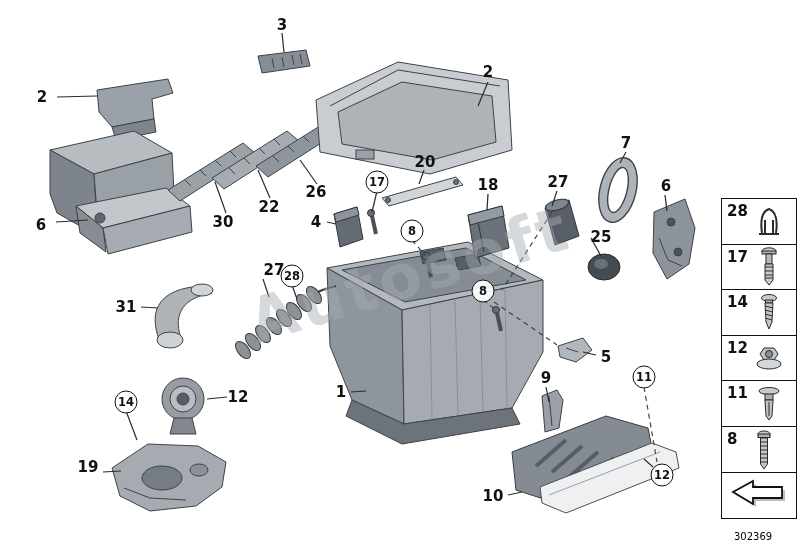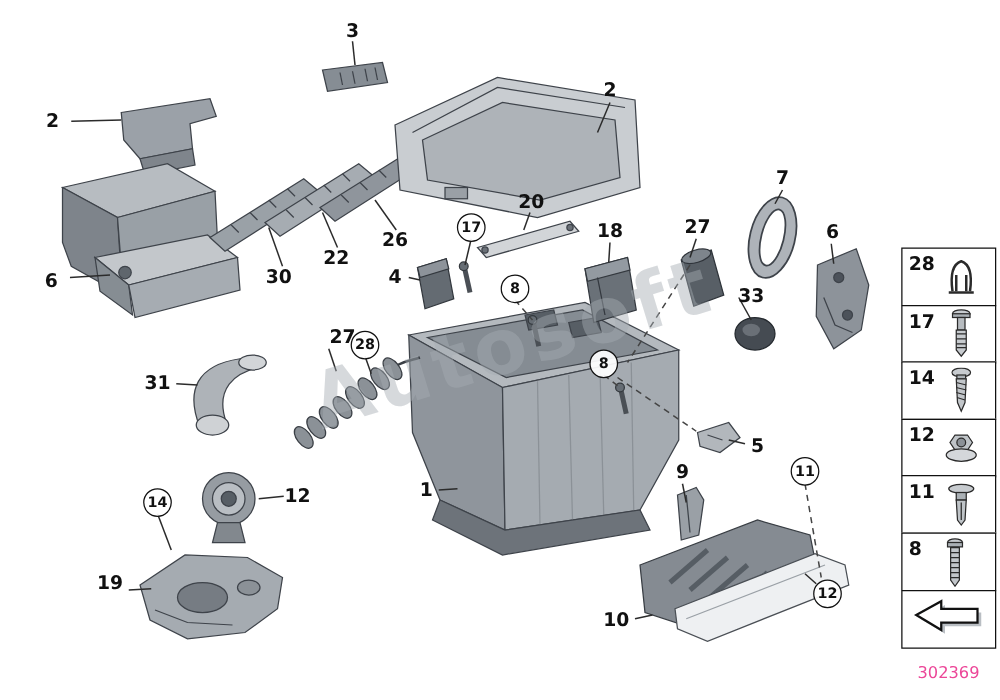--- a/index.html
+++ b/index.html
@@ -14,21 +14,21 @@
   .callout.circled{width:21px;height:21px;border:1.6px solid #111;border-radius:50%;
            background:rgba(255,255,255,.92);display:flex;align-items:center;justify-content:center;
            font-size:11.5px;}
   .sidebar{position:absolute;left:721px;top:198px;width:76px;z-index:4;}
   .legend-box{box-sizing:border-box;height:47px;border:1.4px solid #111;background:#fff;
            display:flex;align-items:center;padding:3px 5px;margin-top:-1.4px;}
   .legend-box:first-child{margin-top:0;}
   .legend-num{font-size:15px;font-weight:bold;align-self:flex-start;color:#111;}
   .legend-icon{flex:1;display:flex;align-items:center;justify-content:center;}
   .arrow-box{justify-content:center;}
-  .diagram-number{position:absolute;left:734px;top:531px;font-size:13px;color:#ec4899;z-index:4;}
+  .diagram-number{position:absolute;left:734px;top:531px;font-size:10px;color:#000000;z-index:4;}
 </style>
 </head>
 <body>
 
 <div class="stage">
 
   <svg class="art" width="800" height="560" viewBox="0 0 800 560">
 
     <g stroke="#3e434a" stroke-width="1">
       <polygon points="258,56 306,50 310,66 262,73" fill="#868d94"></polygon>
@@ -254,21 +254,21 @@
   <div class="callout" style="left:41px;top:225px">6</div>
   <div class="callout" style="left:42px;top:97px">2</div>
   <div class="callout circled" style="left:377px;top:182px">17</div>
   <div class="callout" style="left:425px;top:162px">20</div>
   <div class="callout" style="left:88px;top:467px">19</div>
   <div class="callout" style="left:223px;top:222px">30</div>
   <div class="callout" style="left:126px;top:307px">31</div>
   <div class="callout" style="left:269px;top:207px">22</div>
   <div class="callout" style="left:316px;top:192px">26</div>
   <div class="callout" style="left:558px;top:182px">27</div>
-  <div class="callout" style="left:601px;top:237px">33</div>
+  <div class="callout" style="left:601px;top:237px">25</div>
   <div class="callout" style="left:488px;top:185px">18</div>
   <div class="callout" style="left:274px;top:270px">27</div>
   <div class="callout circled" style="left:292px;top:276px">28</div>
 
   <div class="sidebar">
     <div class="legend-box">
       <span class="legend-num">28</span>
       <span class="legend-icon">
         <svg width="34" height="38" viewBox="0 0 34 38">
           <path d="M10 30 C8 16 11 8 17 6 C23 8 26 16 24 30" fill="none" stroke="#2b2b2b" stroke-width="2"></path>

